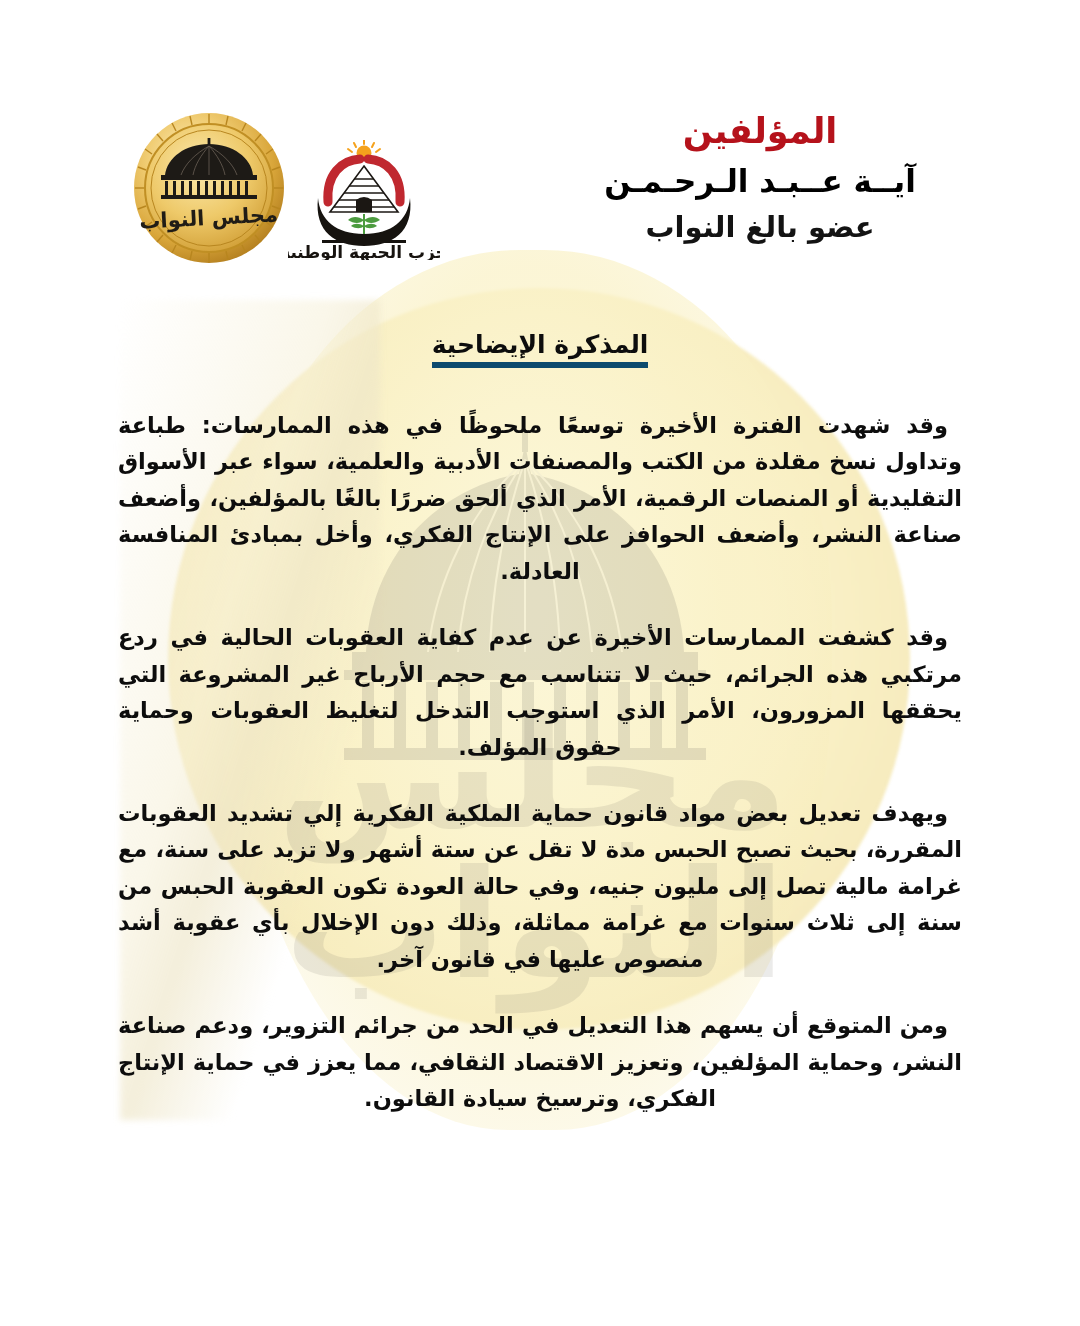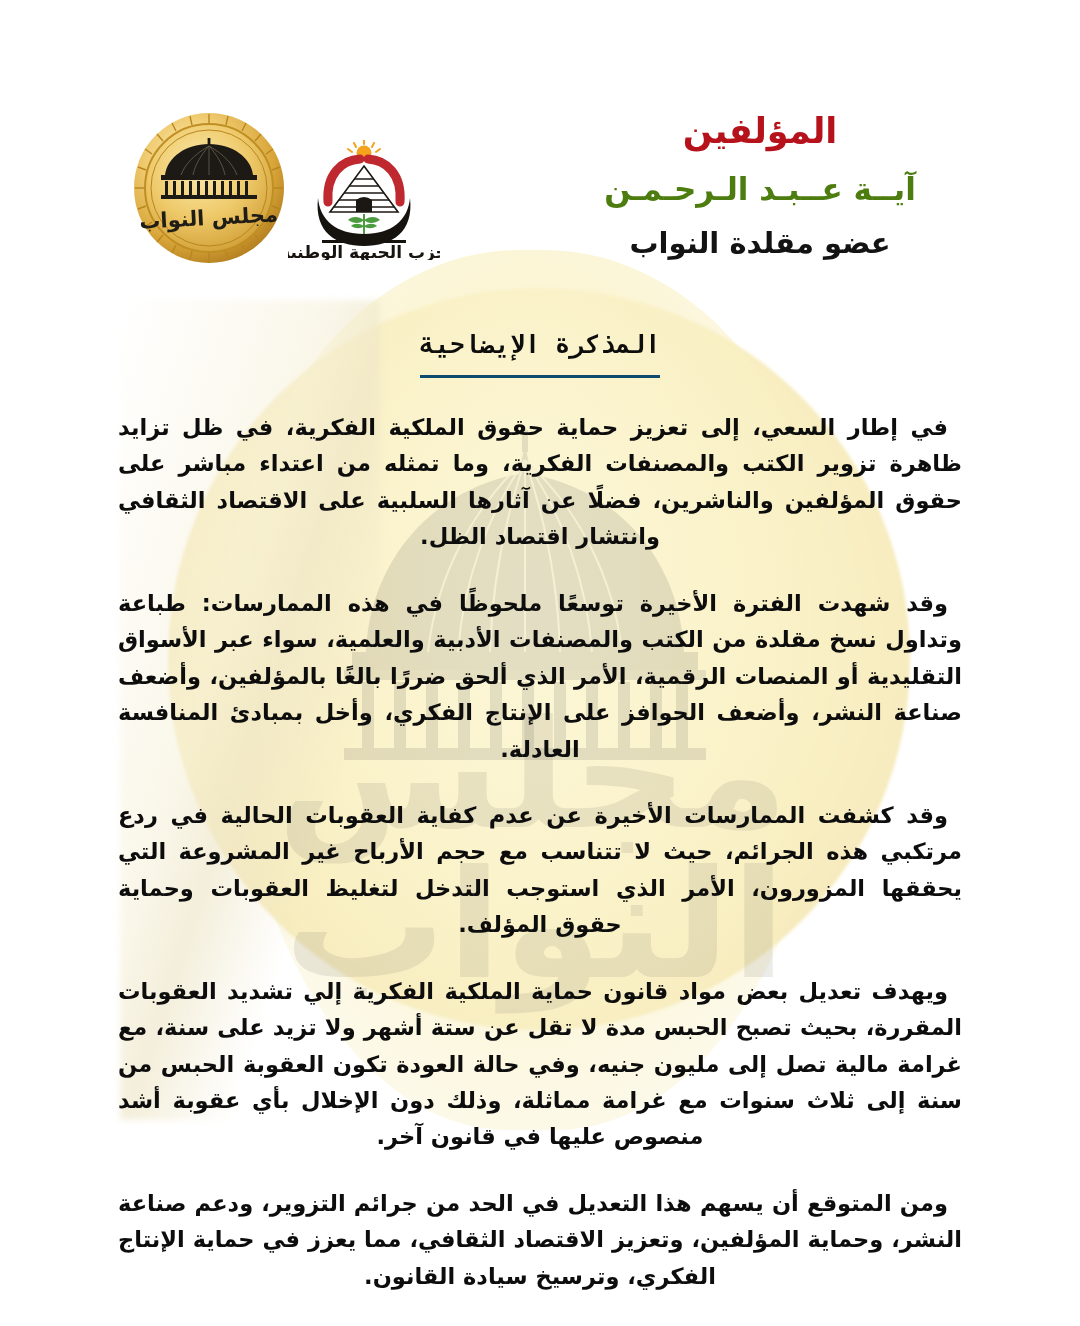--- a/index.html
+++ b/index.html
@@ -143,25 +143,25 @@
   .mp-label {
     color: #b5121b;
     font-size: 35px;
     font-weight: 700;
     line-height: 1.22;
     letter-spacing: 1px;
     margin: 0 0 4px 0;
     font-family: "DejaVu Sans", sans-serif;
   }
   .mp-name {
-    color: #4d7c0f;
+    color: #000000;
     font-size: 31px;
     font-weight: 700;
     line-height: 1.3;
-    margin: 16px;
+    margin: 8px;
     font-family: "DejaVu Sans", sans-serif;
   }
   .mp-role {
     color: #131313;
     font-size: 29px;
     font-weight: 700;
     line-height: 1.3;
     margin: 2px 0 0 0;
     font-family: "DejaVu Sans", sans-serif;
   }
@@ -178,23 +178,22 @@
 
   .doc-title {
     text-align: center;
     font-size: 25px;
     font-weight: 700;
     color: #0d0d0d;
     margin: 0 0 48px 0;
     font-family: "DejaVu Sans", sans-serif;
   }
   .doc-title span {
-    border-bottom: 3px solid #0c4a6e;
-    padding-bottom: 14px;
-    font-family: Liberation Mono, monospace;
+    border-bottom: 6px solid #0c4a6e;
+    padding-bottom: 3px;
   }
 
   .para {
     font-size: 22.5px;
     font-weight: 700;
     color: #0d0d0d;
     line-height: 1.62;
     text-align: justify;
     text-align-last: center;
     margin: 0 0 30px 0;
@@ -380,29 +379,28 @@
 
         <rect x="34" y="100" width="84" height="3" fill="#16130f"></rect>
 
         <text x="76" y="118" text-anchor="middle" font-family="DejaVu Sans, sans-serif" font-size="17" font-weight="700" fill="#17130f">حزب الجبهة الوطنية</text>
       </svg>
     </div>
 
     <div class="title-block">
       <div class="mp-label">المؤلفين</div>
       <div class="mp-name">آيــة عــبـد الـرحـمـن</div>
-      <div class="mp-role">عضو مقلدة النواب</div>
+      <div class="mp-role">عضو بالغ النواب</div>
     </div>
   </div>
 
   <div class="doc">
     <h1 class="doc-title">
       <span>المذكرة الإيضاحية</span>
     </h1>
 
-    <p class="para">في إطار السعي، إلى تعزيز حماية حقوق الملكية الفكرية، في ظل تزايد ظاهرة تزوير الكتب والمصنفات الفكرية، وما تمثله من اعتداء مباشر على حقوق المؤلفين والناشرين، فضلًا عن آثارها السلبية على الاقتصاد الثقافي وانتشار اقتصاد الظل.</p>
     <p class="para">وقد شهدت الفترة الأخيرة توسعًا ملحوظًا في هذه الممارسات: طباعة وتداول نسخ مقلدة من الكتب والمصنفات الأدبية والعلمية، سواء عبر الأسواق التقليدية أو المنصات الرقمية، الأمر الذي ألحق ضررًا بالغًا بالمؤلفين، وأضعف صناعة النشر، وأضعف الحوافز على الإنتاج الفكري، وأخل بمبادئ المنافسة العادلة.</p>
     <p class="para">وقد كشفت الممارسات الأخيرة عن عدم كفاية العقوبات الحالية في ردع مرتكبي هذه الجرائم، حيث لا تتناسب مع حجم الأرباح غير المشروعة التي يحققها المزورون، الأمر الذي استوجب التدخل لتغليظ العقوبات وحماية حقوق المؤلف.</p>
     <p class="para">ويهدف تعديل بعض مواد قانون حماية الملكية الفكرية إلي تشديد العقوبات المقررة، بحيث تصبح الحبس مدة لا تقل عن ستة أشهر ولا تزيد على سنة، مع غرامة مالية تصل إلى مليون جنيه، وفي حالة العودة تكون العقوبة الحبس من سنة إلى ثلاث سنوات مع غرامة مماثلة، وذلك دون الإخلال بأي عقوبة أشد منصوص عليها في قانون آخر.</p>
     <p class="para">ومن المتوقع أن يسهم هذا التعديل في الحد من جرائم التزوير، ودعم صناعة النشر، وحماية المؤلفين، وتعزيز الاقتصاد الثقافي، مما يعزز في حماية الإنتاج الفكري، وترسيخ سيادة القانون.</p>
   </div>
 
 </div>
 
 </body></html>

